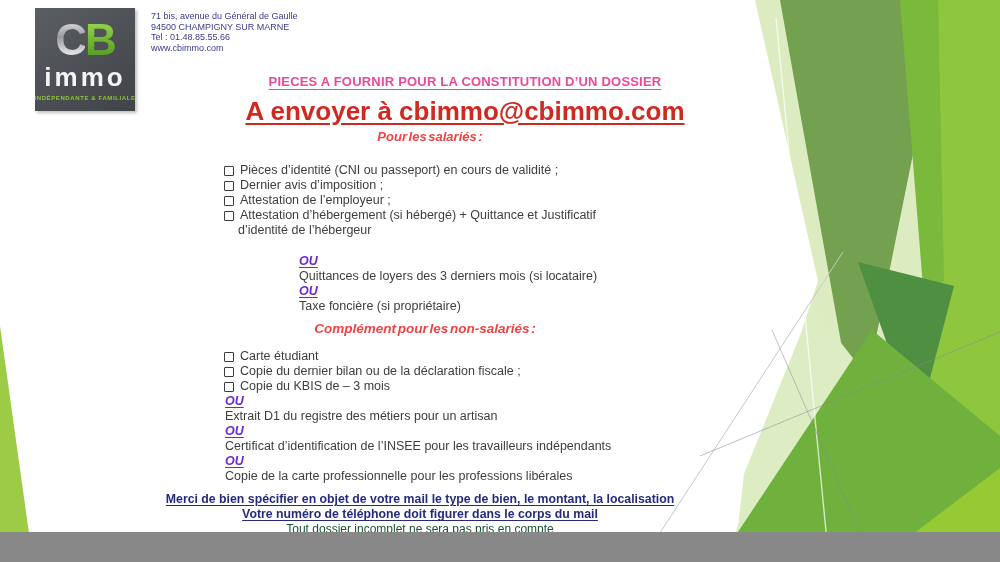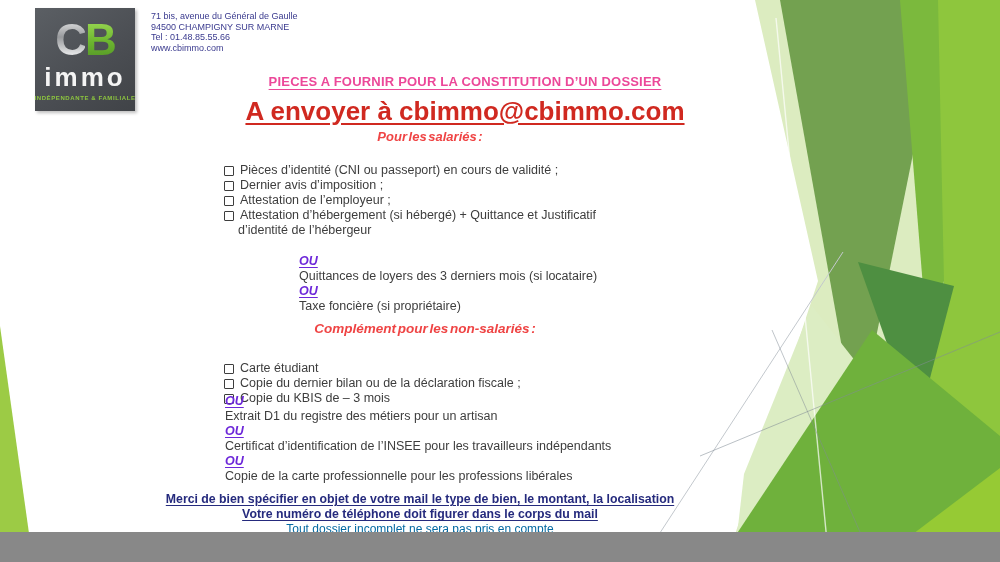--- a/index.html
+++ b/index.html
@@ -53,21 +53,21 @@
     position:absolute;left:185px;width:490px;text-align:center;
     color:#ef4444;font-weight:800;font-style:italic;font-size:13px;
     word-spacing:-2px;white-space:nowrap;
   }
   .sec-heading.h1{top:129px;}
   .sec-heading.h2{top:321px;width:480px;font-size:13.5px;}
 
   
   .list{position:absolute;left:224px;font-size:12.5px;line-height:15px;color:#3d3d3d;}
   .list.l1{top:163px;}
-  .list.l2{top:349px;margin-top:12px;}
+  .list.l2{top:349px;}
   .row{display:flex;align-items:flex-start;}
   .cbx{
     flex:0 0 auto;display:inline-block;width:8px;height:8px;
     border:1.4px solid #3d3d3d;border-radius:1px;margin:2.5px 6px 0 0;
     background:#fff;
   }
   .cont{padding-left:14px;}
 
   
   .altgroup{position:absolute;font-size:12.5px;line-height:15px;color:#3d3d3d;}
@@ -80,21 +80,21 @@
   }
 
   
   .footer{position:absolute;left:80px;top:492px;width:680px;text-align:center;line-height:15.2px;}
   .foot-strong{
     color:#252a7d;font-size:12.3px;font-weight:800;
     text-decoration:underline;text-underline-offset:2px;
     white-space:nowrap;
   }
   .foot-red{
-    color:#0369a1;font-size:12px;
+    color:#14532d;font-size:12px;
     text-decoration:underline;text-underline-offset:2px;
     white-space:nowrap;
   }
 </style>
 </head>
 <body>
 
 <div class="page">
 
   <svg class="deco" width="1000" height="562" viewBox="0 0 1000 562" aria-hidden="true">

